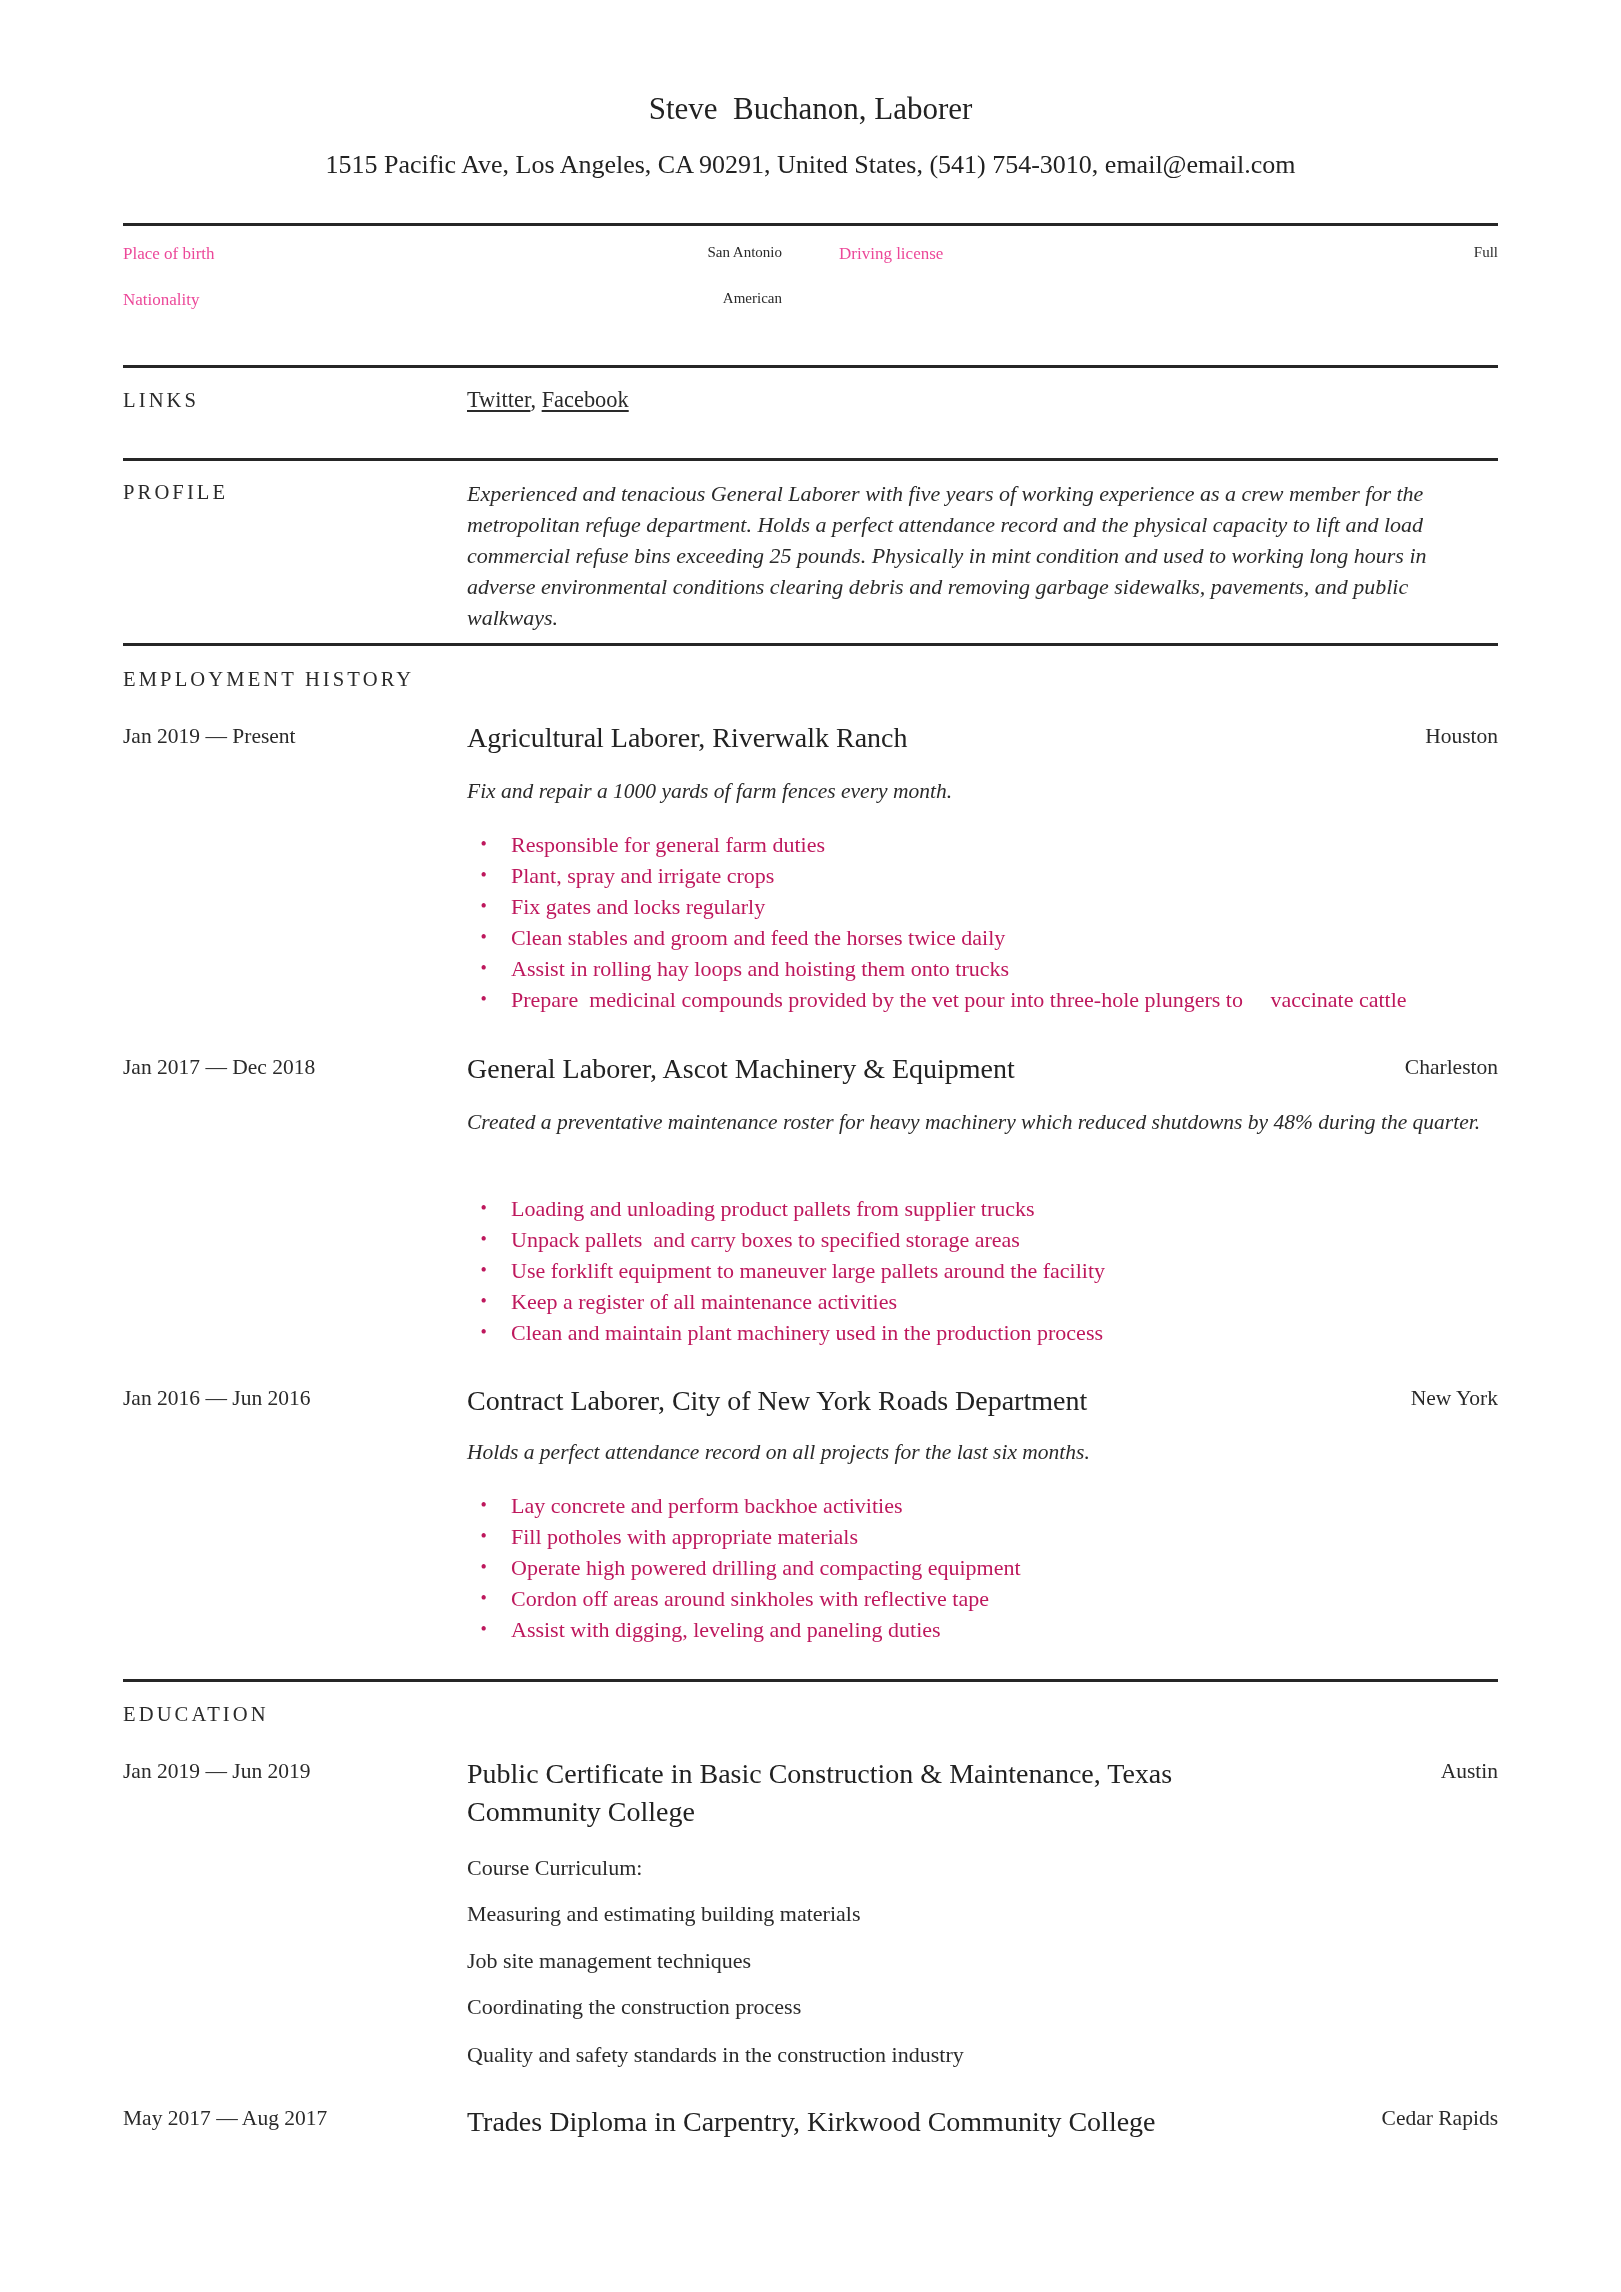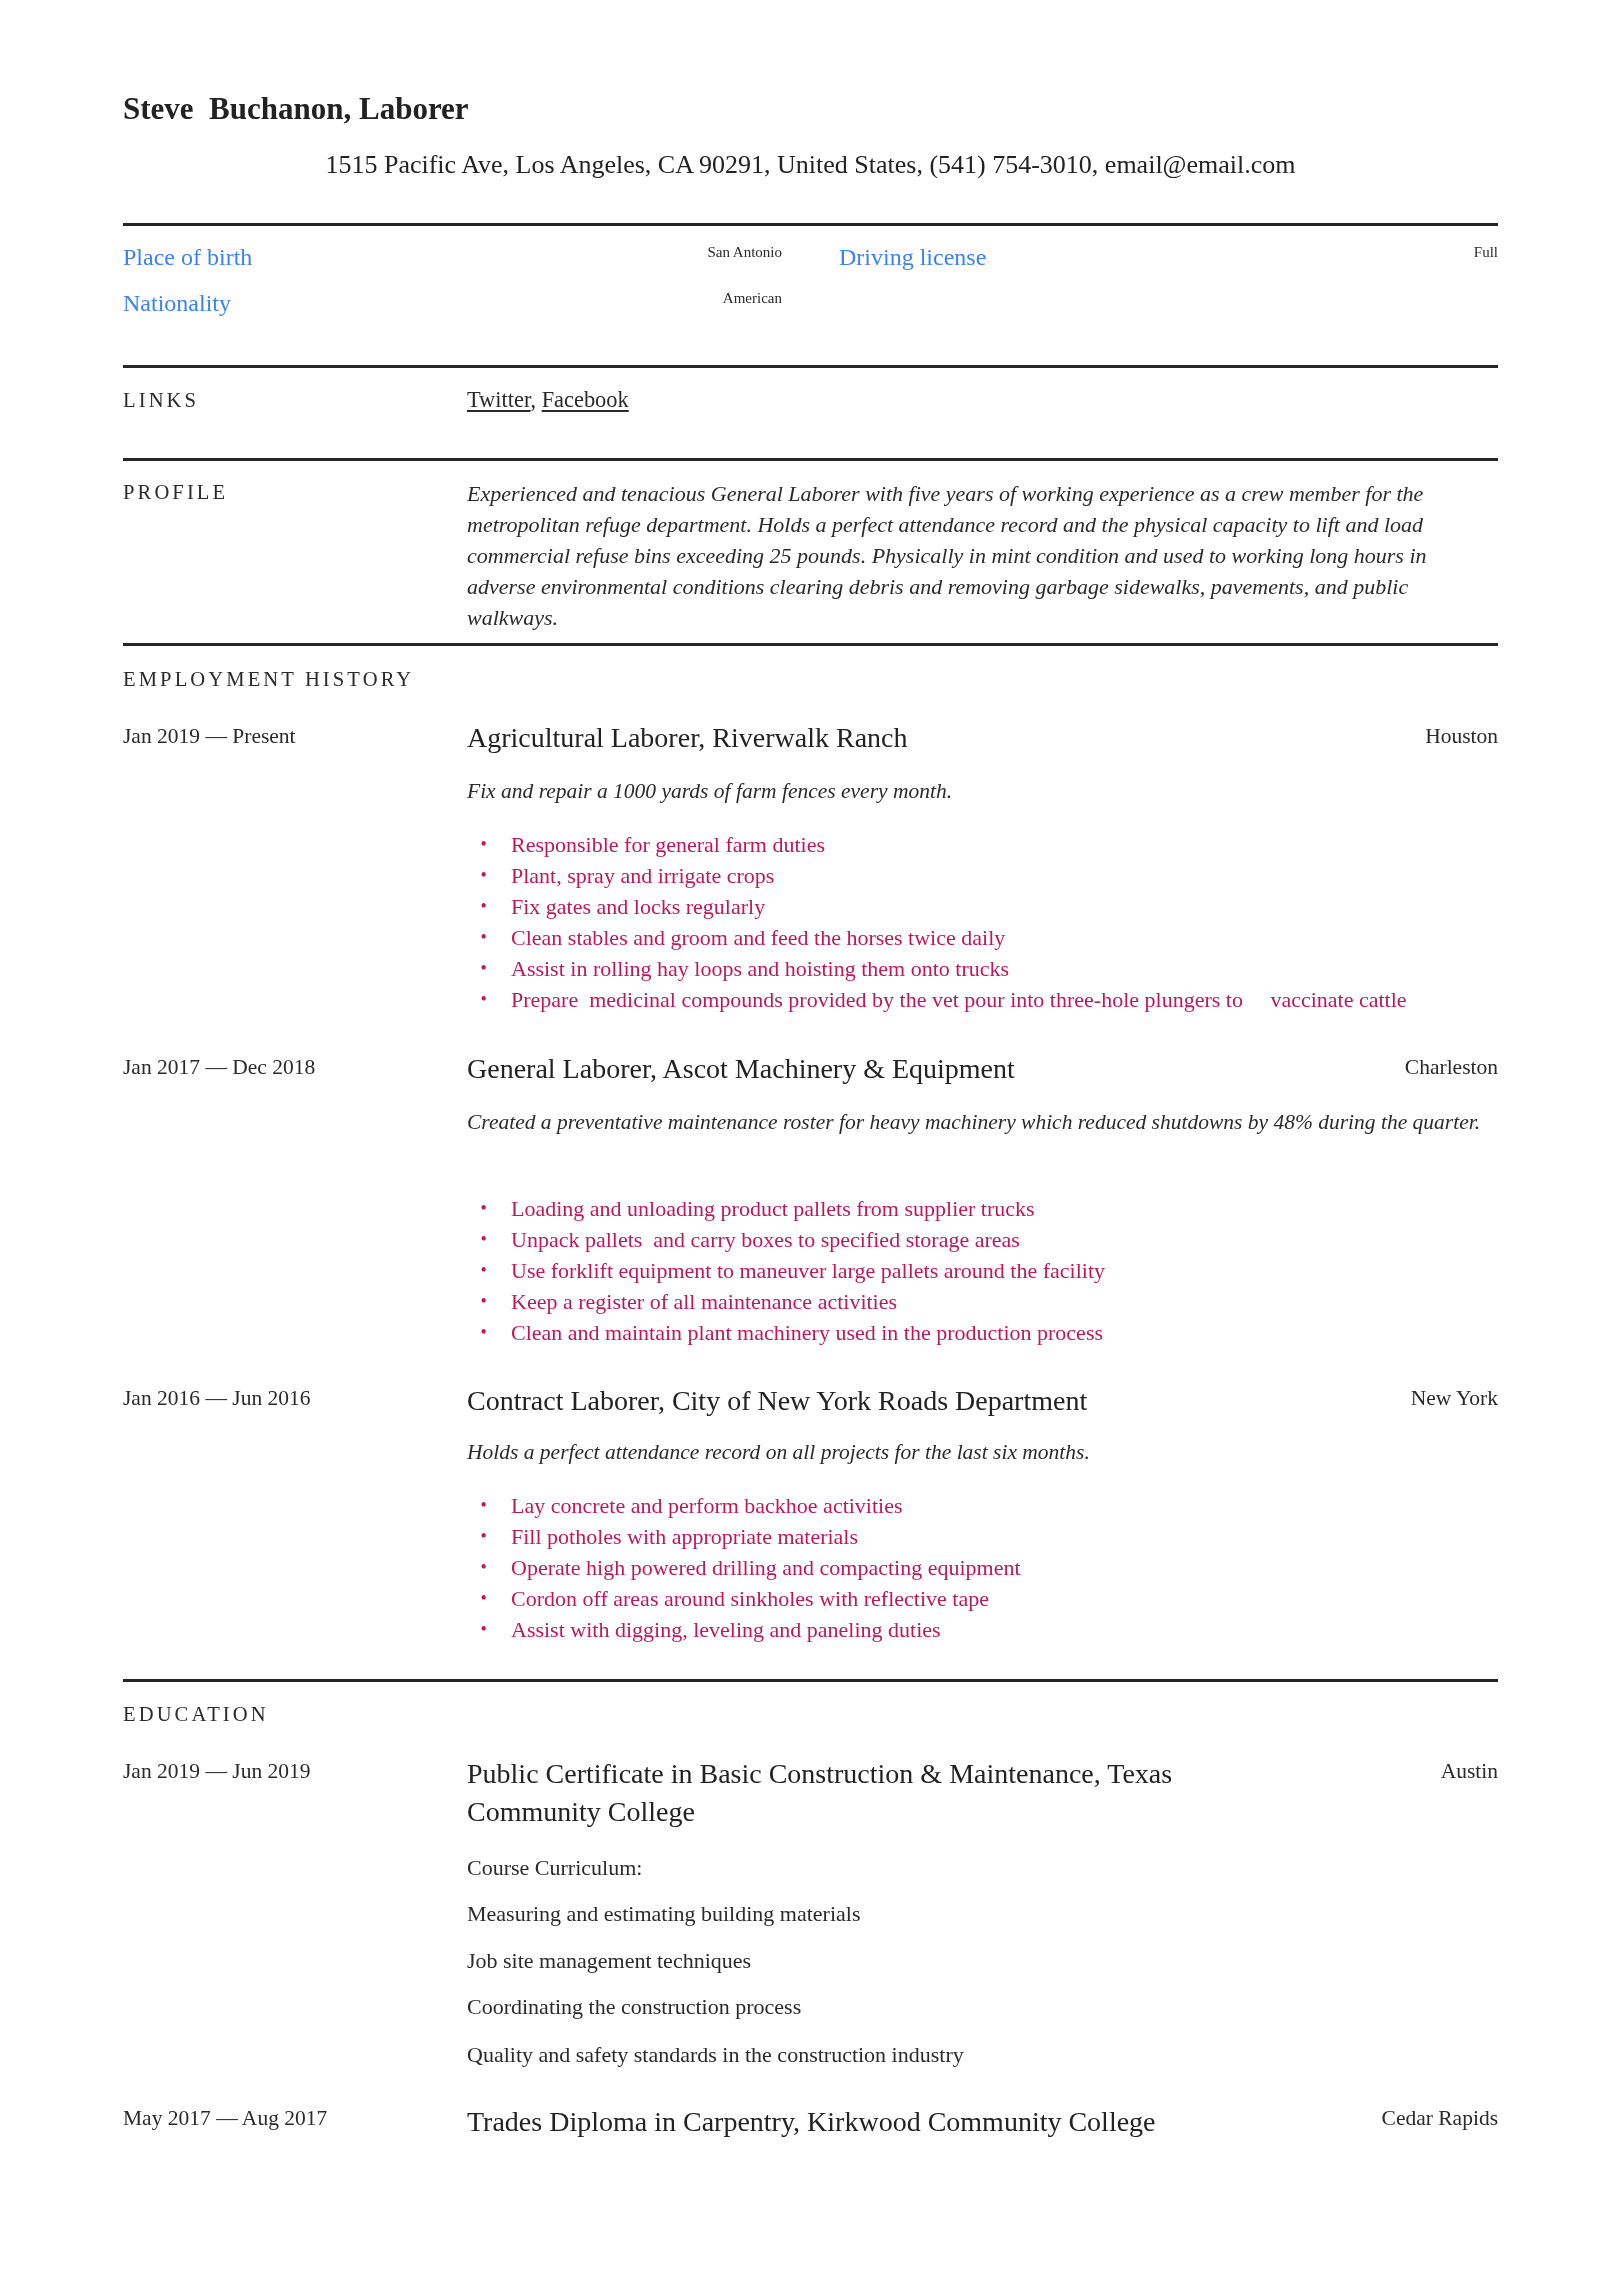--- a/index.html
+++ b/index.html
@@ -8,31 +8,31 @@
     height: 2293px;
     position: relative;
     overflow: hidden;
     font-family: "Liberation Serif", "DejaVu Serif", serif;
     color: #262626;
   }
   .page { position: absolute; left: 123px; top: 0; width: 1375px; }
 
   .name {
     position: absolute; left: 0; width: 1375px; top: 91px;
-    text-align: left; font-weight: bold; font-size: 31px; color: #222;
+    text-align: center; font-weight: normal; font-size: 31px; color: #222;
     white-space: pre;
   }
   .contact {
     position: absolute; left: 0; width: 1375px; top: 150px;
     text-align: center; font-size: 26px; color: #222;
   }
 
   .rule { position: absolute; left: 0; width: 1375px; height: 2.7px; background: #262626; }
 
-  .label-sm { position: absolute; font-size: 24px; color: #3b82f6; }
+  .label-sm { position: absolute; font-size: 17px; color: #ec4899; }
   .value-sm { position: absolute; font-size: 15px; color: #2a2a2a; text-align: right; }
 
   .section-title {
     position: absolute; left: 0; font-size: 20.6px; letter-spacing: 3.1px; color: #2a2a2a;
   }
 
   .links { position: absolute; left: 344px; top: 387px; font-size: 22.4px; color: #2a2a2a; }
   .links a { color: #2a2a2a; text-underline-offset: 2.7px; }
 
   .profile {

